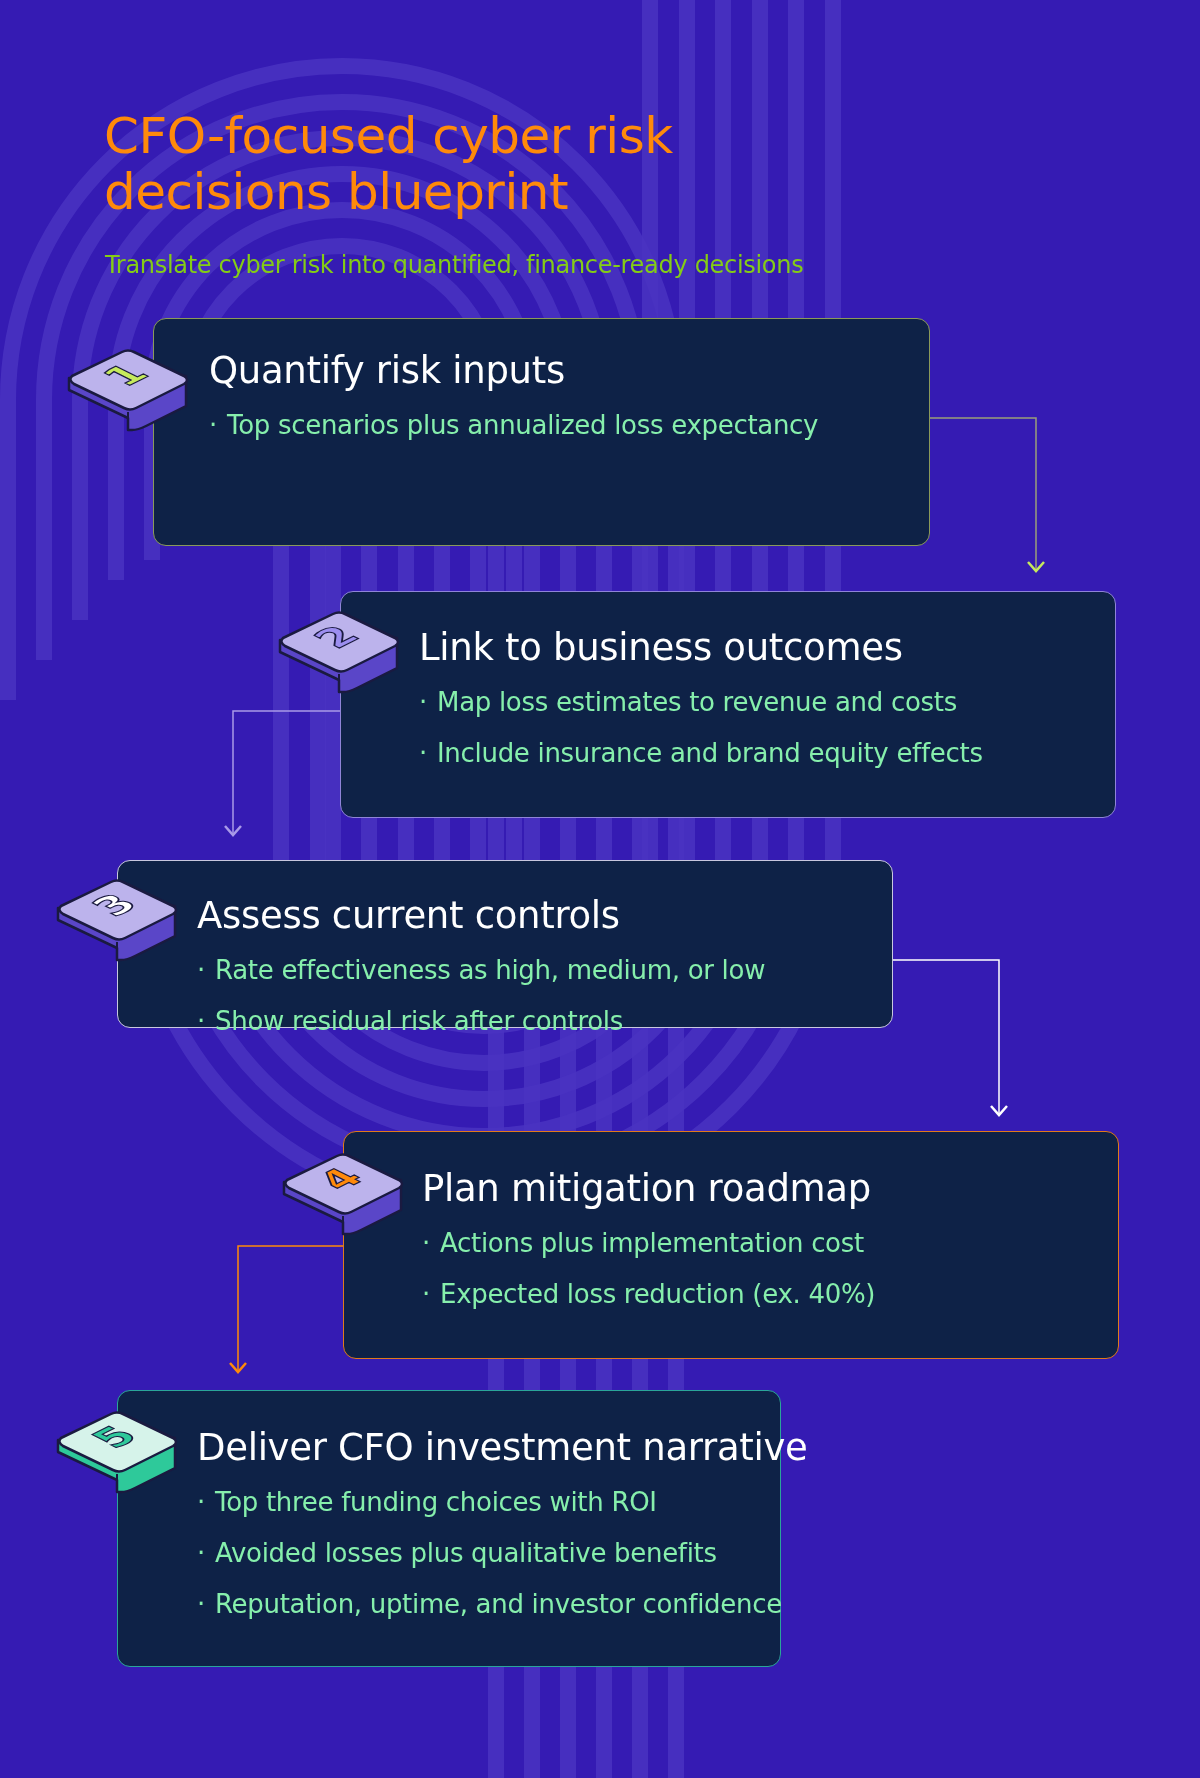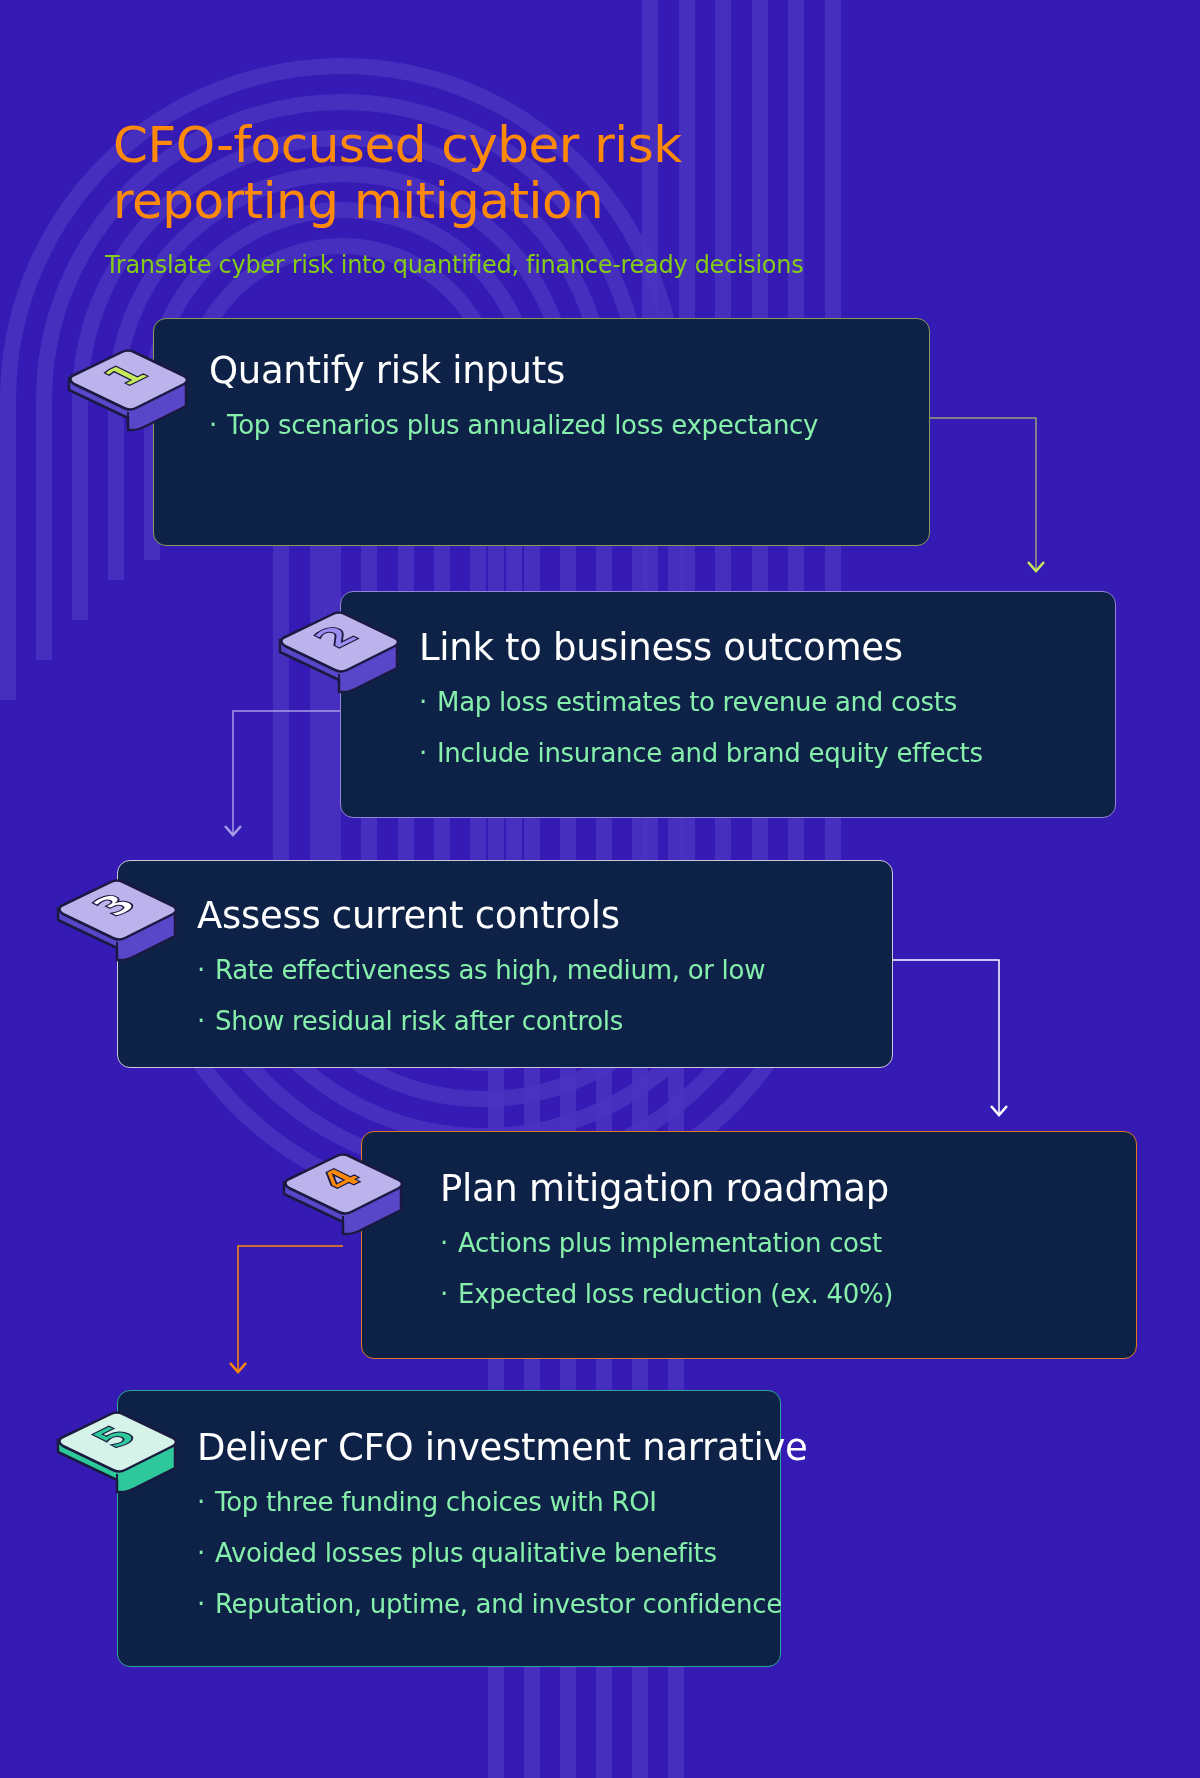--- a/index.html
+++ b/index.html
@@ -3,21 +3,21 @@
 <meta charset="utf-8">
 <style>
   html, body { margin: 0; padding: 0; }
   body {
     width: 1200px; height: 1778px; position: relative; overflow: hidden;
     background: #351bb3;
     font-family: "DejaVu Sans", "Liberation Sans", sans-serif;
   }
   .bg { position: absolute; left: 0; top: 0; width: 1200px; height: 1778px; z-index: 0; }
   .title {
-    position: absolute; left: 104px; top: 108px; margin: 9px;
+    position: absolute; left: 104px; top: 108px; margin: 0;
     font-size: 50px; line-height: 56px; font-weight: 500;
     letter-spacing: -0.5px; color: #ff8a0a; z-index: 2; width: 700px;
   }
   .title span { display: block; }
   .subtitle {
     position: absolute; left: 105px; top: 250px; margin: 0;
     font-size: 24px; line-height: 30px; color: #84cc16; z-index: 2;
     letter-spacing: -0.3px;
   }
   .card {
@@ -78,21 +78,21 @@
     <path d="M 225 826 L 233 835 L 241 826" stroke="#a99ae8" stroke-width="2.5"></path>
     <path d="M 893 960 L 999 960 L 999 1115" stroke="#ffffff"></path>
     <path d="M 991 1106 L 999 1115 L 1007 1106" stroke="#ffffff" stroke-width="2.5"></path>
     <path d="M 343 1246 L 238 1246 L 238 1372" stroke="#ff8a0a"></path>
     <path d="M 230 1363 L 238 1372 L 246 1363" stroke="#ff8a0a" stroke-width="2.5"></path>
   </g>
 </svg>
 
 <h1 class="title">
   <span>CFO-focused cyber risk</span>
-  <span>reporting mitigation</span>
+  <span>decisions blueprint</span>
 </h1>
 <p class="subtitle">Translate cyber risk into quantified, finance-ready decisions</p>
 
 <div class="card" style="left:153px;top:318px;width:777px;height:228px;border-color:#8a9a5a;">
   <h2 class="card-title" style="left:55px;top:35px;">Quantify risk inputs</h2>
   <ul class="card-list" style="left:55px;top:81px;">
     <li><span class="dot">·</span><span>Top scenarios plus annualized loss expectancy</span></li>
   </ul>
 </div>
 <svg class="badge" viewBox="0 0 124 86" style="left:66px;top:346px;">
@@ -109,35 +109,35 @@
     <li><span class="dot">·</span><span>Include insurance and brand equity effects</span></li>
   </ul>
 </div>
 <svg class="badge" viewBox="0 0 124 86" style="left:277px;top:608px;">
   <path d="M3 32 L3 44 L62 72 L62 84 L66 84 Q72 84 80 80 L120 60 L120 30 Z" fill="#5a46c8" stroke="#1a1a40" stroke-width="2.5" stroke-linejoin="round"></path>
   <path d="M6 30 Q2 34 8 38 L58 62 Q64 65 70 62 L118 38 Q124 34 118 30 L68 6 Q62 3 56 6 Z" fill="#bcb3ec" stroke="#1a1a40" stroke-width="2.5" stroke-linejoin="round"></path>
   <line x1="62" y1="66" x2="62" y2="84" stroke="#1a1a40" stroke-width="2"></line>
   <text x="62" y="46" text-anchor="middle" font-family="DejaVu Sans, sans-serif" font-weight="bold" font-size="40" fill="#9c8ef0" stroke="#1a1a40" stroke-width="1.5" transform="matrix(0.9,-0.45,0.9,0.45,-36,37) translate(0,12)">2</text>
 </svg>
 
-<div class="card" style="left:117px;top:860px;width:776px;height:208px;border-color:#c8c8e0;">
+<div class="card" style="left:117px;top:860px;width:776px;height:168px;border-color:#c8c8e0;">
   <h2 class="card-title" style="left:79px;top:38px;">Assess current controls</h2>
   <ul class="card-list" style="left:79px;top:84px;">
     <li><span class="dot">·</span><span>Rate effectiveness as high, medium, or low</span></li>
     <li><span class="dot">·</span><span>Show residual risk after controls</span></li>
   </ul>
 </div>
 <svg class="badge" viewBox="0 0 124 86" style="left:55px;top:876px;">
   <path d="M3 32 L3 44 L62 72 L62 84 L66 84 Q72 84 80 80 L120 60 L120 30 Z" fill="#5a46c8" stroke="#1a1a40" stroke-width="2.5" stroke-linejoin="round"></path>
   <path d="M6 30 Q2 34 8 38 L58 62 Q64 65 70 62 L118 38 Q124 34 118 30 L68 6 Q62 3 56 6 Z" fill="#bcb3ec" stroke="#1a1a40" stroke-width="2.5" stroke-linejoin="round"></path>
   <line x1="62" y1="66" x2="62" y2="84" stroke="#1a1a40" stroke-width="2"></line>
   <text x="62" y="46" text-anchor="middle" font-family="DejaVu Sans, sans-serif" font-weight="bold" font-size="40" fill="#ffffff" stroke="#1a1a40" stroke-width="1.5" transform="matrix(0.9,-0.45,0.9,0.45,-36,37) translate(0,12)">3</text>
 </svg>
 
-<div class="card" style="left:361px;top:1131px;width:776px;height:228px;border-color:#e07a1a;">
+<div class="card" style="left:343px;top:1131px;width:776px;height:228px;border-color:#e07a1a;">
   <h2 class="card-title" style="left:78px;top:40px;">Plan mitigation roadmap</h2>
   <ul class="card-list" style="left:78px;top:86px;">
     <li><span class="dot">·</span><span>Actions plus implementation cost</span></li>
     <li><span class="dot">·</span><span>Expected loss reduction (ex. 40%)</span></li>
   </ul>
 </div>
 <svg class="badge" viewBox="0 0 124 86" style="left:281px;top:1150px;">
   <path d="M3 32 L3 44 L62 72 L62 84 L66 84 Q72 84 80 80 L120 60 L120 30 Z" fill="#5a46c8" stroke="#1a1a40" stroke-width="2.5" stroke-linejoin="round"></path>
   <path d="M6 30 Q2 34 8 38 L58 62 Q64 65 70 62 L118 38 Q124 34 118 30 L68 6 Q62 3 56 6 Z" fill="#bcb3ec" stroke="#1a1a40" stroke-width="2.5" stroke-linejoin="round"></path>
   <line x1="62" y1="66" x2="62" y2="84" stroke="#1a1a40" stroke-width="2"></line>

